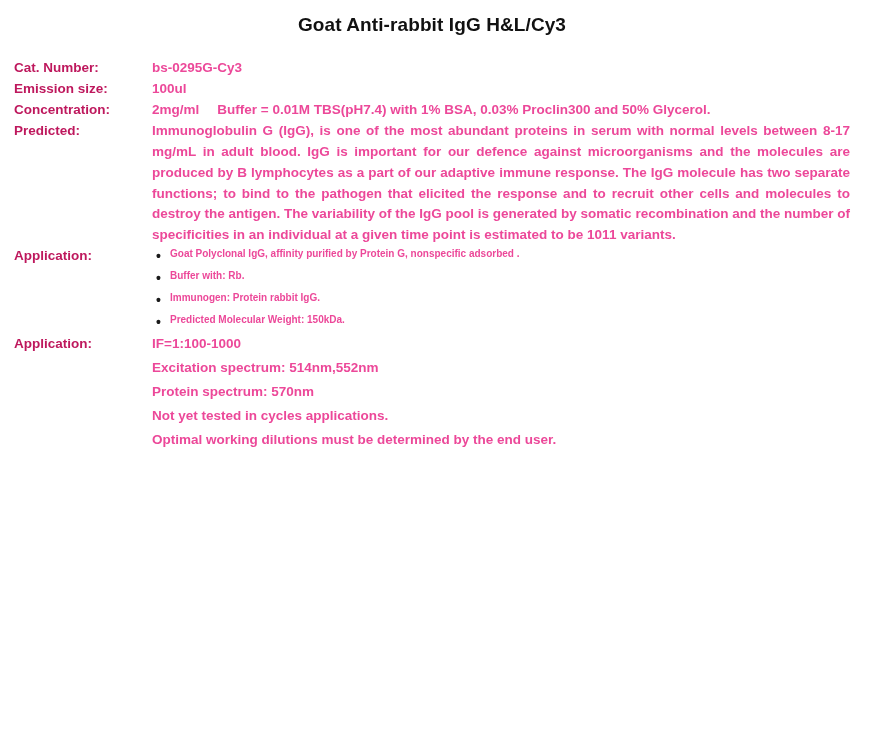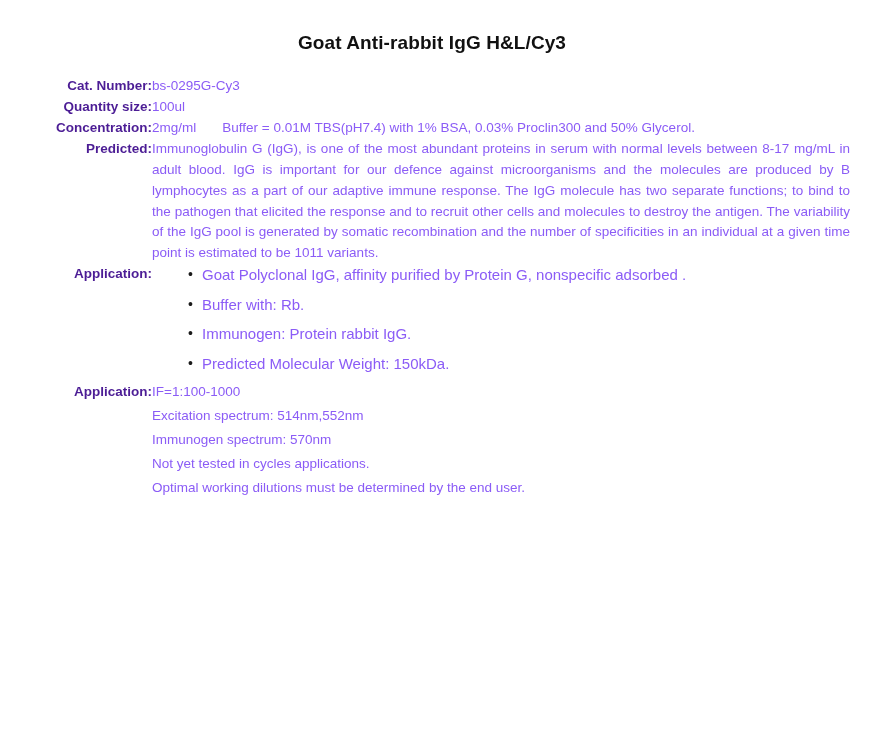--- a/index.html
+++ b/index.html
@@ -11,105 +11,104 @@
     height: 751px;
     background: #ffffff;
     font-family: "Liberation Sans", sans-serif;
     color: #1a1a1a;
     overflow: hidden;
   }
   .page {
     width: 870px;
     height: 751px;
     box-sizing: border-box;
-    padding: 24px 20px 0 14px;
+    padding: 6px 20px 0 14px;
   }
   .doc-title {
     text-align: center;
     font-size: 19px;
     font-weight: bold;
     color: #111111;
     margin: 8px 0 22px 0;
     letter-spacing: 0.1px;
   }
   table.spec {
     width: 100%;
     border-collapse: collapse;
   }
   table.spec td {
     vertical-align: top;
     padding: 0;
   }
   td.label {
     width: 138px;
-    text-align: right;
     font-size: 13.5px;
     font-weight: bold;
-    color: #4c1d95;
+    color: #be185d;
     padding-right: 14px;
     padding-bottom: 26px;
     white-space: nowrap;
     line-height: 1.45;
   }
   td.value {
     font-size: 13.5px;
-    color: #8b5cf6;
+    color: #ec4899;
     line-height: 1.55;
     padding-bottom: 26px;
     padding-right: 6px;
+    font-weight: bold;
   }
   td.value.justify {
     text-align: justify;
     text-justify: inter-word;
   }
   .row-tight td { padding-bottom: 20px; }
   ul.bullets {
     margin: 0;
     padding: 0 0 0 18px;
     list-style: none;
   }
   ul.bullets li {
     position: relative;
     padding-left: 0;
     margin-bottom: 7px;
-    font-size: 15px;
+    font-size: 10px;
     line-height: 1.5;
-    margin-left: 32px;
   }
   ul.bullets li:before {
     content: "\2022";
     position: absolute;
     left: -14px;
     top: 0;
     font-size: 14px;
     color: #1a1a1a;
   }
   .app-lines div {
     margin-bottom: 3px;
   }
   .nowrap-pair span.sub {
-    margin-left: 26px;
+    margin-left: 18px;
   }
 </style>
 </head>
 <body>
 
 <div class="page">
 
   <div class="doc-title">Goat Anti-rabbit IgG H&amp;L/Cy3</div>
 
   <table class="spec">
     <tbody>
       <tr>
         <td class="label">Cat. Number:</td>
         <td class="value">bs-0295G-Cy3</td>
       </tr>
 
       <tr>
-        <td class="label">Quantity size:</td>
+        <td class="label">Emission size:</td>
         <td class="value">100ul</td>
       </tr>
 
       <tr>
         <td class="label">Concentration:</td>
         <td class="value nowrap-pair">
           <span>2mg/ml</span><span class="sub">Buffer = 0.01M TBS(pH7.4) with 1% BSA, 0.03% Proclin300 and 50% Glycerol.</span>
         </td>
       </tr>
 
@@ -131,21 +130,21 @@
         </td>
       </tr>
 
 
       <tr class="row-tight">
         <td class="label">Application:</td>
         <td class="value">
           <div class="app-lines">
             <div>IF=1:100-1000</div>
             <div>Excitation spectrum: 514nm,552nm</div>
-            <div>Immunogen spectrum: 570nm</div>
+            <div>Protein spectrum: 570nm</div>
             <div>Not yet tested in cycles applications.</div>
             <div>Optimal working dilutions must be determined by the end user.</div>
           </div>
         </td>
       </tr>
     </tbody>
   </table>
 
 </div>
 

